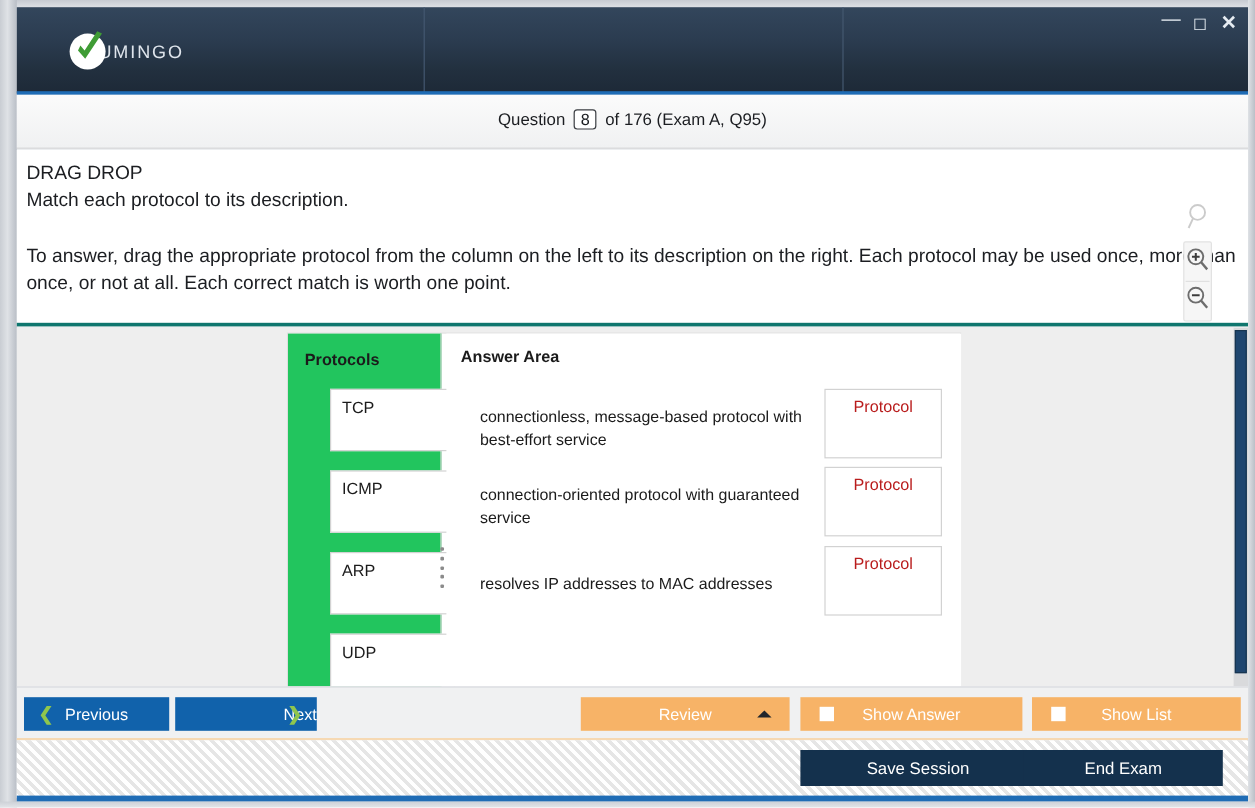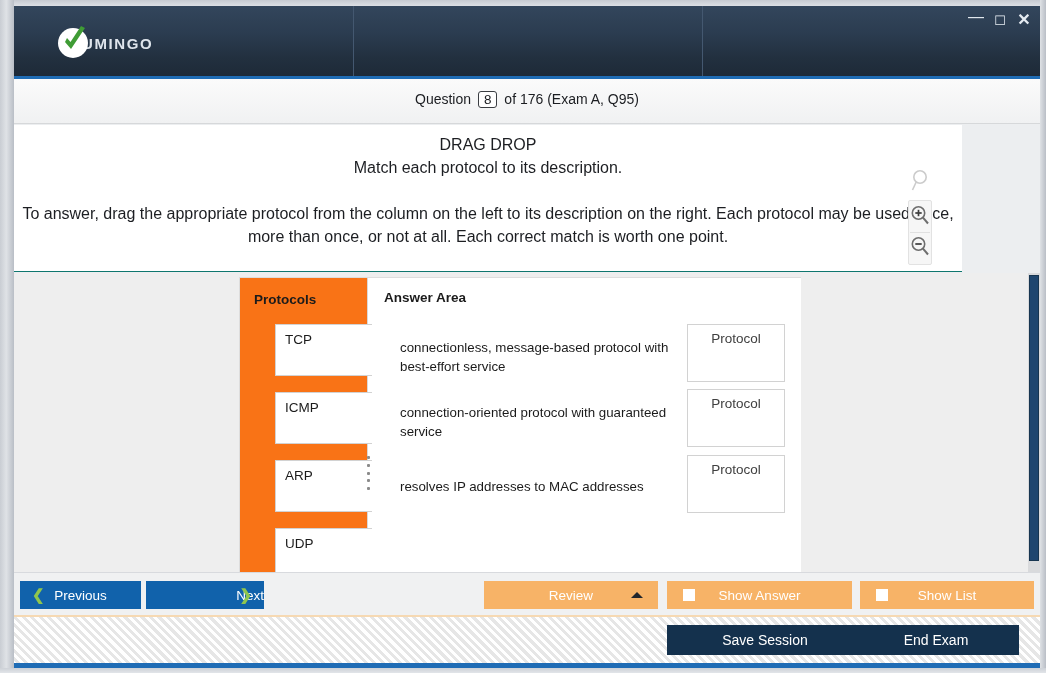--- a/index.html
+++ b/index.html
@@ -61,21 +61,21 @@
     width: 30px; height: 30px; border-radius: 50%;
     background: #ffffff;
     position: relative;
     display: inline-block;
   }
   .logo-check svg { position: absolute; left: 2px; top: -3px; }
   .logo-text {
     color: #dfe5ec;
     font-size: 15px;
     letter-spacing: 1.6px;
-    font-weight: bold;
+    font-weight: normal;
     margin-left: -6px;
     font-family: "Liberation Sans", sans-serif;
   }
   .window-title {
     position: absolute; left: 352px; top: 30px;
     width: 680px;
     color: #ffffff;
     font-size: 14.5px;
     font-weight: bold;
     letter-spacing: 0.1px;
@@ -127,26 +127,25 @@
     border-radius: 3px;
     padding: 0px 5px;
     margin: 0 3px;
     background: #ffffff;
     font-size: 13.5px;
   }
 
   
   .qtext-panel {
     position: absolute; left: 14px; top: 125px;
-    width: 948px; height: 147px;
-    background: #ffffff;
-    border-bottom: 1px solid #0f766e;
+    width: 1026px; height: 147px;
+    background: #ffffff;
+    border-bottom: 3px solid #0f766e;
     box-sizing: border-box;
     overflow: hidden;
-    text-align: center;
   }
   .qtext {
     position: absolute; left: 8px; top: 8px; right: 8px;
     font-size: 16px; line-height: 23px; color: #1c1e22;
   }
   .qtext p { margin: 0; }
   .qtext .spacer { height: 23px; }
 
   .zoomtools {
     position: absolute; right: 26px; top: 44px;
@@ -174,21 +173,21 @@
   .exhibit {
     position: absolute; left: 225px; top: 4px;
     width: 562px; height: 300px;
     background: #ffffff;
     border: 1px solid #dddddd;
     box-sizing: border-box;
   }
   .panel-protocols {
     position: absolute; left: 0px; top: 0px;
     width: 128px; height: 298px;
-    background: #f97316;
+    background: #22c55e;
     border-right: 1px solid #d9d9d9;
     box-sizing: border-box;
   }
   .panel-title {
     font-size: 13.5px; font-weight: bold; color: #1b1b1b;
     font-family: "Liberation Sans", sans-serif;
   }
   .proto-title { position: absolute; left: 14px; top: 14px; }
   .proto-item {
     position: absolute; left: 12px;
@@ -223,21 +222,21 @@
     position: absolute;
     left: 28px; width: 280px;
     font-size: 13.3px; line-height: 19px; color: #1b1b1b;
   }
   .ans-target {
     position: absolute; left: 315px;
     width: 98px; height: 58px;
     border: 1px solid #d2d2d2;
     background: #ffffff;
     box-sizing: border-box;
-    font-size: 13.5px; color: #404040;
+    font-size: 13.5px; color: #b91c1c;
     text-align: center;
     padding-top: 6px;
   }
 
   .content-scrollbar {
     position: absolute; right: 0px; top: 0px;
     width: 12px; height: 299px;
     background: #d9dadc;
   }
   .content-scrollbar .thumb {

